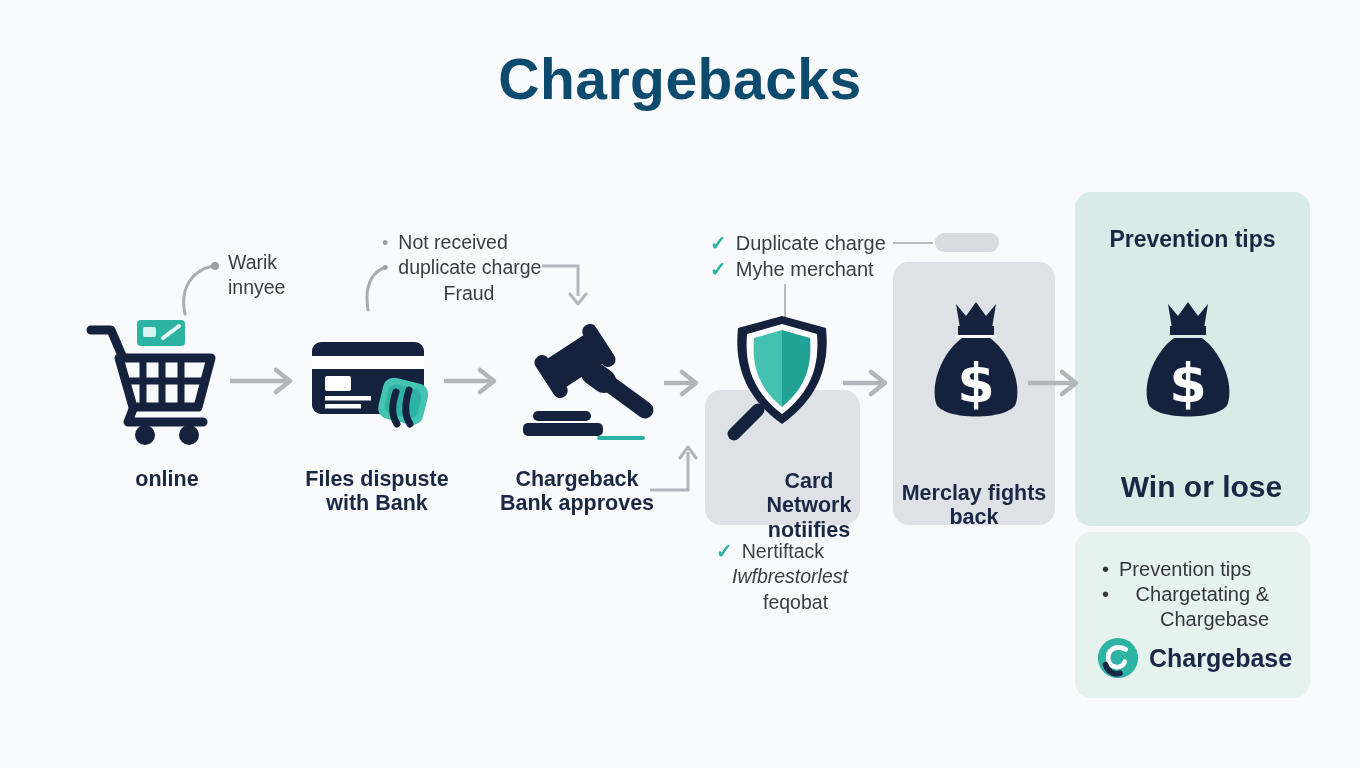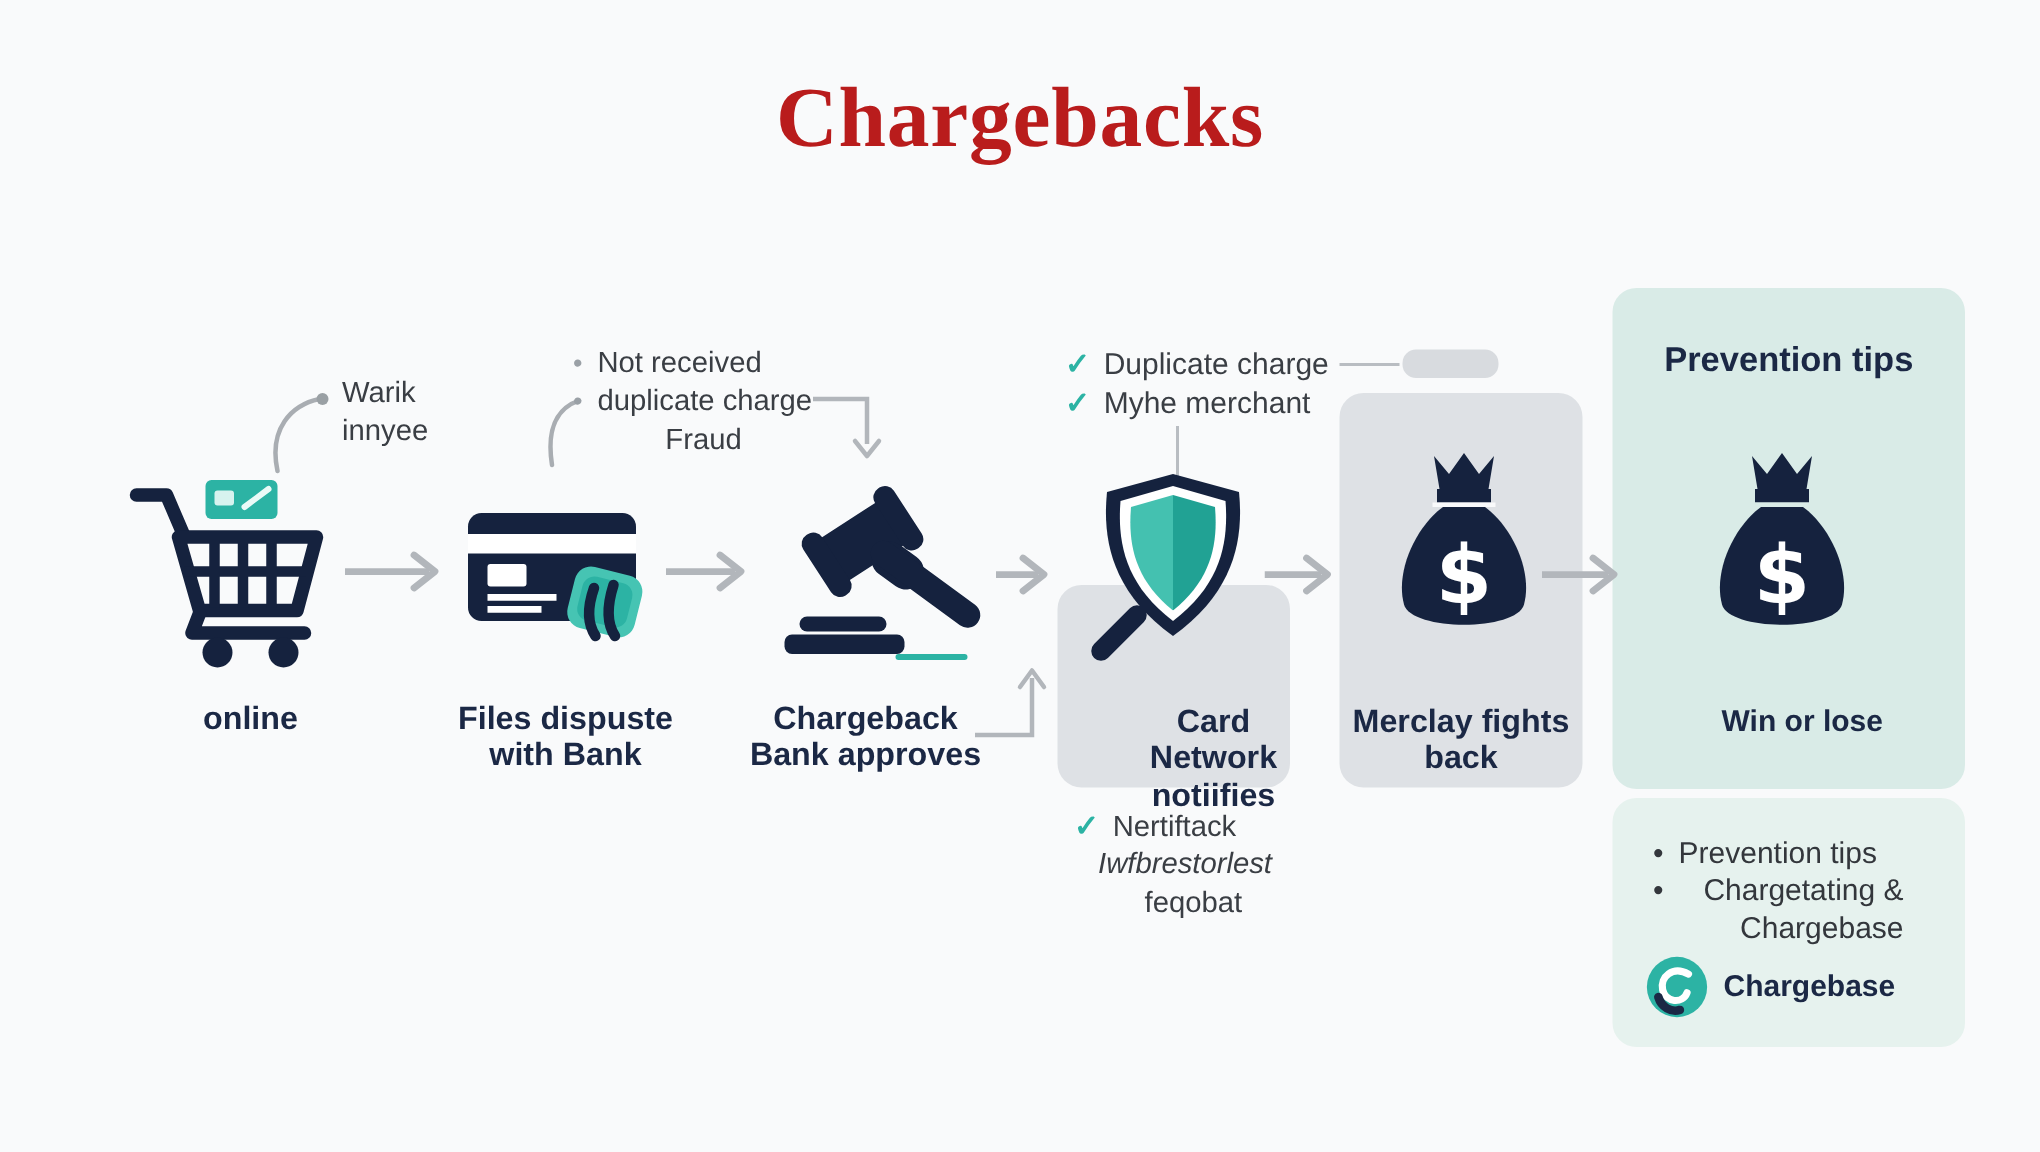--- a/index.html
+++ b/index.html
@@ -5,21 +5,21 @@
   html,body{margin:0;padding:0;}
   body{
     width:1360px;height:768px;position:relative;overflow:hidden;
     background:#f9fafb;
     font-family:"Liberation Sans", sans-serif;
     color:#1b2845;
   }
   .abs{position:absolute;}
   .title{
     top:46px;left:0;width:100%;text-align:center;
-    font-size:57px;font-weight:700;color:#b91c1c;letter-spacing:0.5px;font-family:Liberation Serif, serif;
+    font-size:57px;font-weight:700;color:#0c4a6e;letter-spacing:0.5px;
   }
   
   .panel{position:absolute;border-radius:16px;}
   .panel-grey{background:#dee1e5;}
   .panel-teal{background:#d9ebe7;}
   .panel-teal-light{background:#e6f2ee;}
   
   .step-label{
     position:absolute;text-align:center;font-weight:700;
     font-size:21.5px;line-height:1.13;color:#1b2845;
@@ -38,21 +38,21 @@
   .pill{position:absolute;background:#d8dbdf;border-radius:9px;}
   
   .prev-heading{
     position:absolute;left:1075px;top:226px;width:235px;text-align:center;
     font-size:23px;font-weight:700;color:#1b2845;
   }
   .prev-bullets{position:absolute;left:1102px;top:557px;width:190px;font-size:20px;color:#33373c;line-height:1.24;}
   .prev-bullets .row{display:flex;}
   .prev-bullets .b{margin-right:10px;}
   .brand-row{position:absolute;left:1096px;top:636px;display:flex;align-items:center;gap:9px;}
-  .brand-name{font-weight:700;font-size:20px;color:#1b2845;}
+  .brand-name{font-weight:700;font-size:25px;color:#1b2845;}
   svg{display:block;}
 </style>
 </head>
 <body>
 
 <div class="abs title">Chargebacks</div>
 
 <div class="panel panel-grey" style="left:705px;top:390px;width:155px;height:135px;"></div>
 <div class="panel panel-grey" style="left:893px;top:262px;width:162px;height:263px;"></div>
 <div class="panel panel-teal" style="left:1075px;top:192px;width:235px;height:334px;"></div>
@@ -209,25 +209,25 @@
   <div>with Bank</div>
 </div>
 <div class="step-label" style="left:472px;top:467px;width:210px;">
   <div>Chargeback</div>
   <div>Bank approves</div>
 </div>
 <div class="step-label" style="left:740px;top:469px;width:138px;">
   <div>Card Network</div>
   <div>notiifies</div>
 </div>
-<div class="step-label" style="left:893px;top:469px;width:162px;">
+<div class="step-label" style="left:893px;top:481px;width:162px;">
   <div>Merclay fights</div>
   <div>back</div>
 </div>
-<div class="step-label" style="left:1075px;top:470px;width:253px;font-size:20px;">
+<div class="step-label" style="left:1075px;top:470px;width:253px;font-size:30px;">
   <div>Win or lose</div>
 </div>
 
 <div class="annot" style="left:716px;top:538px;">
   <div class="annot-row">
     <span class="check-mark">✓</span>
     <span>Nertiftack</span>
   </div>
   <div class="indent1">Iwfbrestorlest</div>
   <div class="indent2">feqobat</div>

